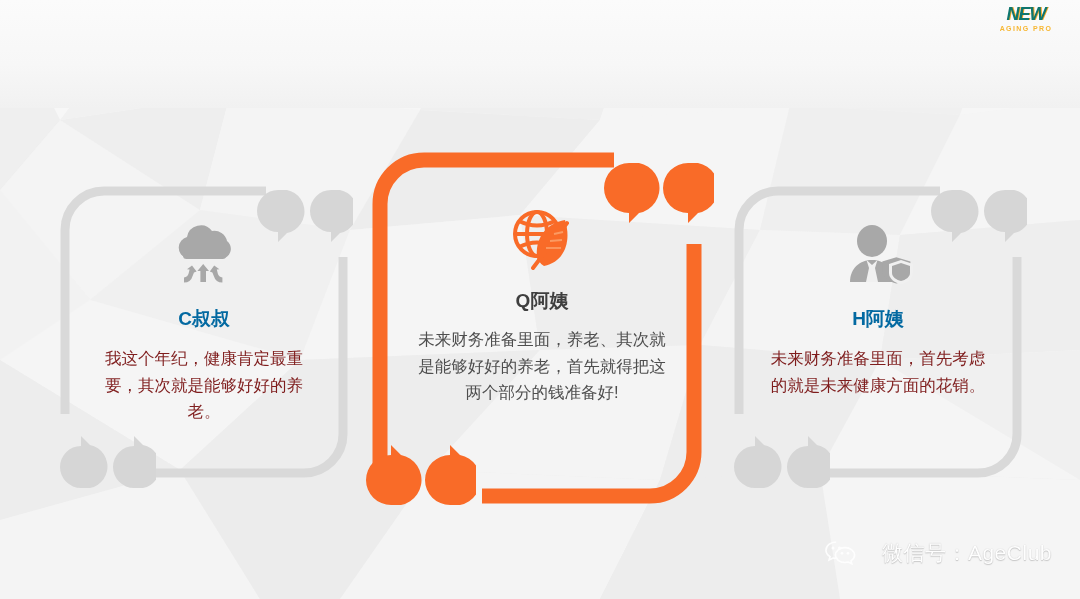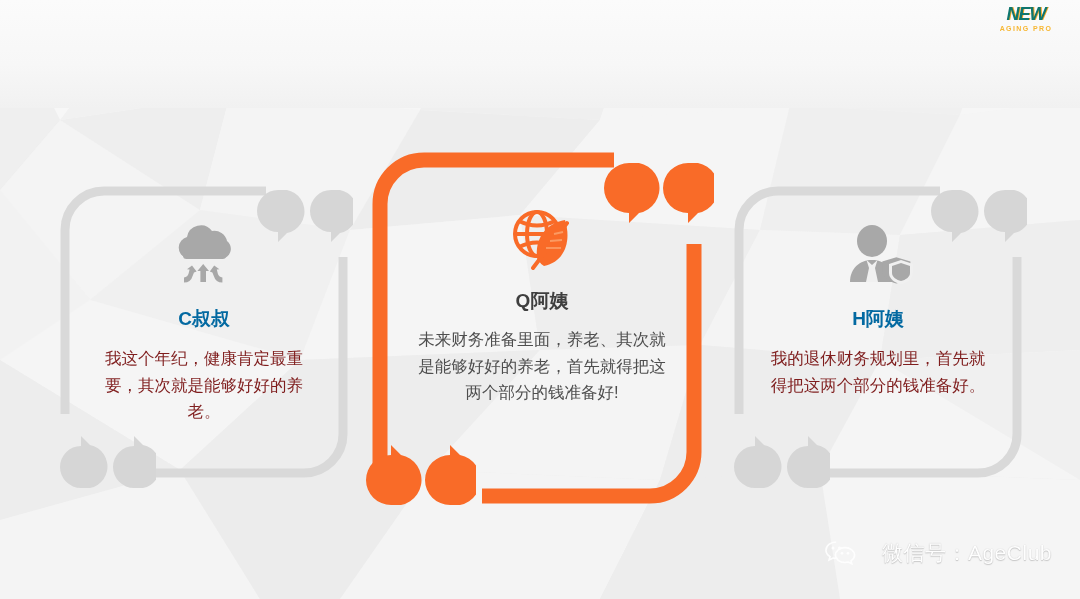--- a/index.html
+++ b/index.html
@@ -284,21 +284,21 @@
         <g fill="#f0f0f0">
           <path d="M26.5 36 L32 41 L37.5 36 L35 44 L38 58 L26 58 L29 44 Z"></path>
         </g>
         <g fill="#a8a8a8">
           <path d="M56 34 L72 39 L72 50 C72 57 64 62 56 64 C48 62 40 57 40 50 L40 39 Z" transform="translate(0,-2) scale(0.88) translate(8,6)"></path>
         </g>
         <path d="M61 36 L73 40 L73 49 C73 55 67 59 61 60 C55 59 49 55 49 49 L49 40 Z" fill="#f0f0f0"></path>
         <path d="M61 39 L70 42 L70 49 C70 53 65.5 56 61 57 C56.5 56 52 53 52 49 L52 42 Z" fill="#a8a8a8"></path>
       </svg>
       <div class="card-name" style="margin-top:20px;">H阿姨</div>
-      <div class="card-quote" style="margin-top:14px; width:224px; margin-left:auto; margin-right:auto;">我的退休财务规划里，首先就得把这两个部分的钱准备好。</div>
+      <div class="card-quote" style="margin-top:14px; width:224px; margin-left:auto; margin-right:auto;">未来财务准备里面，首先考虑的就是未来健康方面的花销。</div>
     </div>
   </div>
 
   <svg class="quote-group" style="left:931px; top:190px;" width="96" height="54" viewBox="0 0 96 54">
     <path d="M21 0 A21 21 0 1 0 21 42 L21 52 L30 43 A21 21 0 0 0 21 0 Z" fill="#d6d6d6"></path>
     <path d="M74 0 A21 21 0 1 0 74 42 L74 52 L83 43 A21 21 0 0 0 74 0 Z" fill="#d6d6d6"></path>
   </svg>
   <svg class="quote-group" style="left:734px; top:434px;" width="96" height="54" viewBox="0 0 96 54">
     <path d="M21 54 A21 21 0 1 1 21 12 L21 2 L30 11 A21 21 0 0 1 21 54 Z" fill="#d6d6d6"></path>
     <path d="M74 54 A21 21 0 1 1 74 12 L74 2 L83 11 A21 21 0 0 1 74 54 Z" fill="#d6d6d6"></path>

